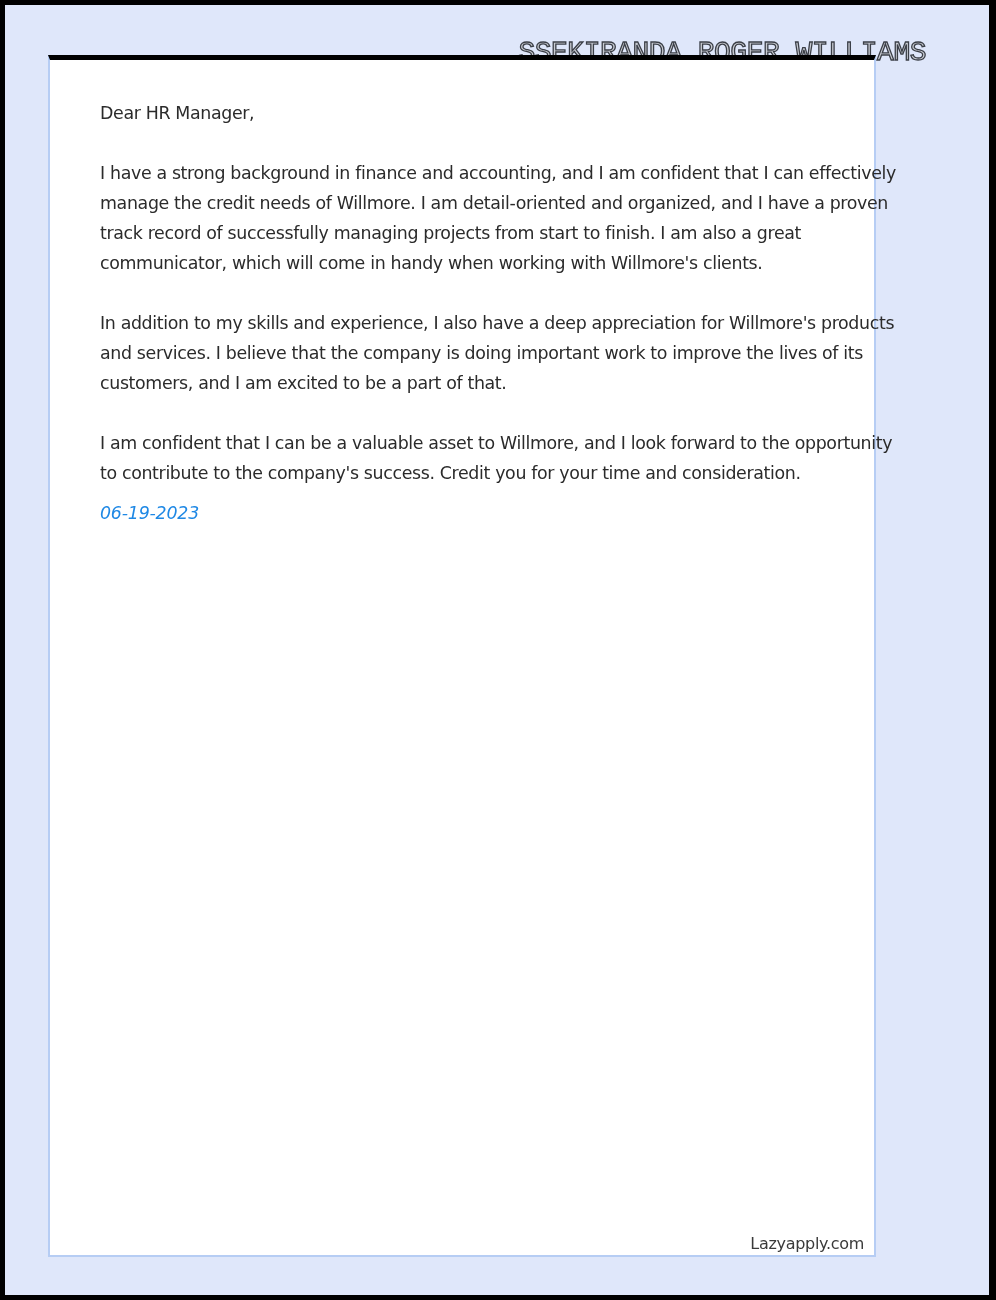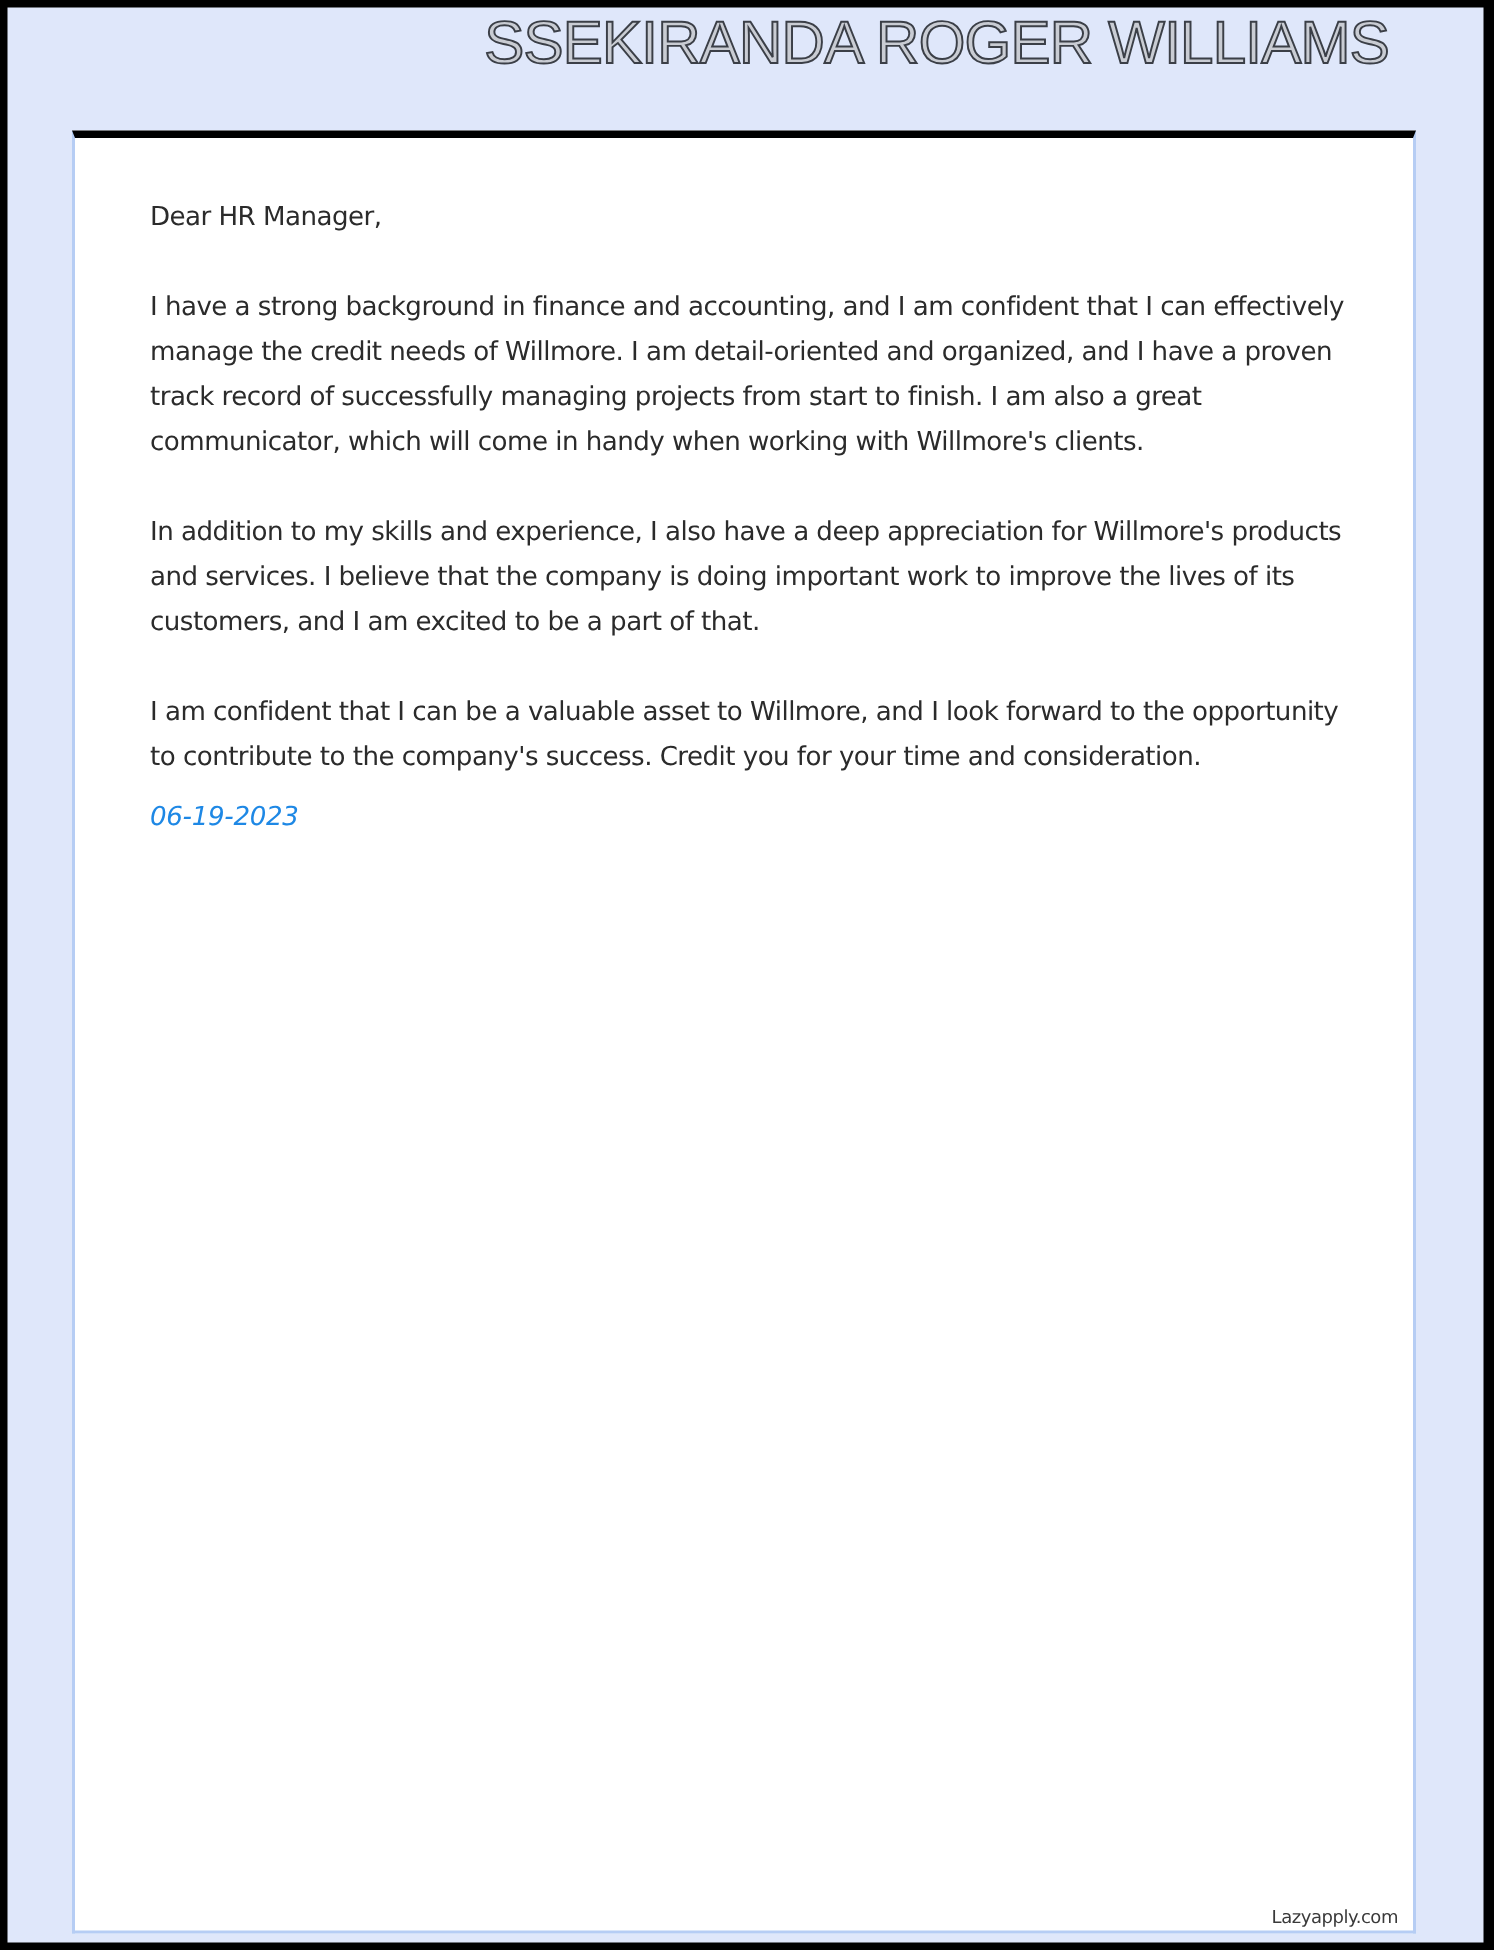--- a/index.html
+++ b/index.html
@@ -18,44 +18,43 @@
       position: absolute;
       left: 5px;
       top: 5px;
       width: 984px;
       height: 1290px;
       background: #dfe7fa;
     }
     .name-title {
       position: absolute;
       right: 63px;
-      top: 4px;
+      top: 28px;
       margin: 0;
-      font-family: Liberation Sans, sans-serif;
-      font-size: 40px;
+      font-family: Liberation Mono, monospace;
+      font-size: 28px;
       font-weight: normal;
       letter-spacing: -0.5px;
       line-height: 40px;
       color: #c9ccd3;
       -webkit-text-stroke: 1.3px #3b3f47;
       white-space: nowrap;
     }
     .card {
       position: absolute;
       left: 43px;
       top: 50px;
-      width: 896px;
+      width: 828px;
       height: 1202px;
       background: #ffffff;
       border-left: 2px solid #b6cdf4;
       border-right: 2px solid #b6cdf4;
       border-bottom: 2px solid #b6cdf4;
       border-top: 5px solid #000000;
       box-sizing: border-box;
-      margin-top: 32px;
     }
     .letter {
       position: absolute;
       left: 50px;
       top: 38px;
       width: 800px;
       font-family: "DejaVu Sans", sans-serif;
       font-size: 17.4px;
       line-height: 30px;
       color: #2b2b2b;
@@ -72,21 +71,21 @@
       font-size: 17.4px;
       line-height: 30px;
       letter-spacing: -0.2px;
       font-style: italic;
     }
     .footer-brand {
       position: absolute;
       right: 10px;
       bottom: 2px;
       font-family: "DejaVu Sans", sans-serif;
-      font-size: 12px;
+      font-size: 16px;
       color: #3a3a3a;
       letter-spacing: -0.3px;
     }
   </style>
 </head>
 <body>
 
 <div class="page">
   <h1 class="name-title">SSEKIRANDA ROGER WILLIAMS</h1>
 

